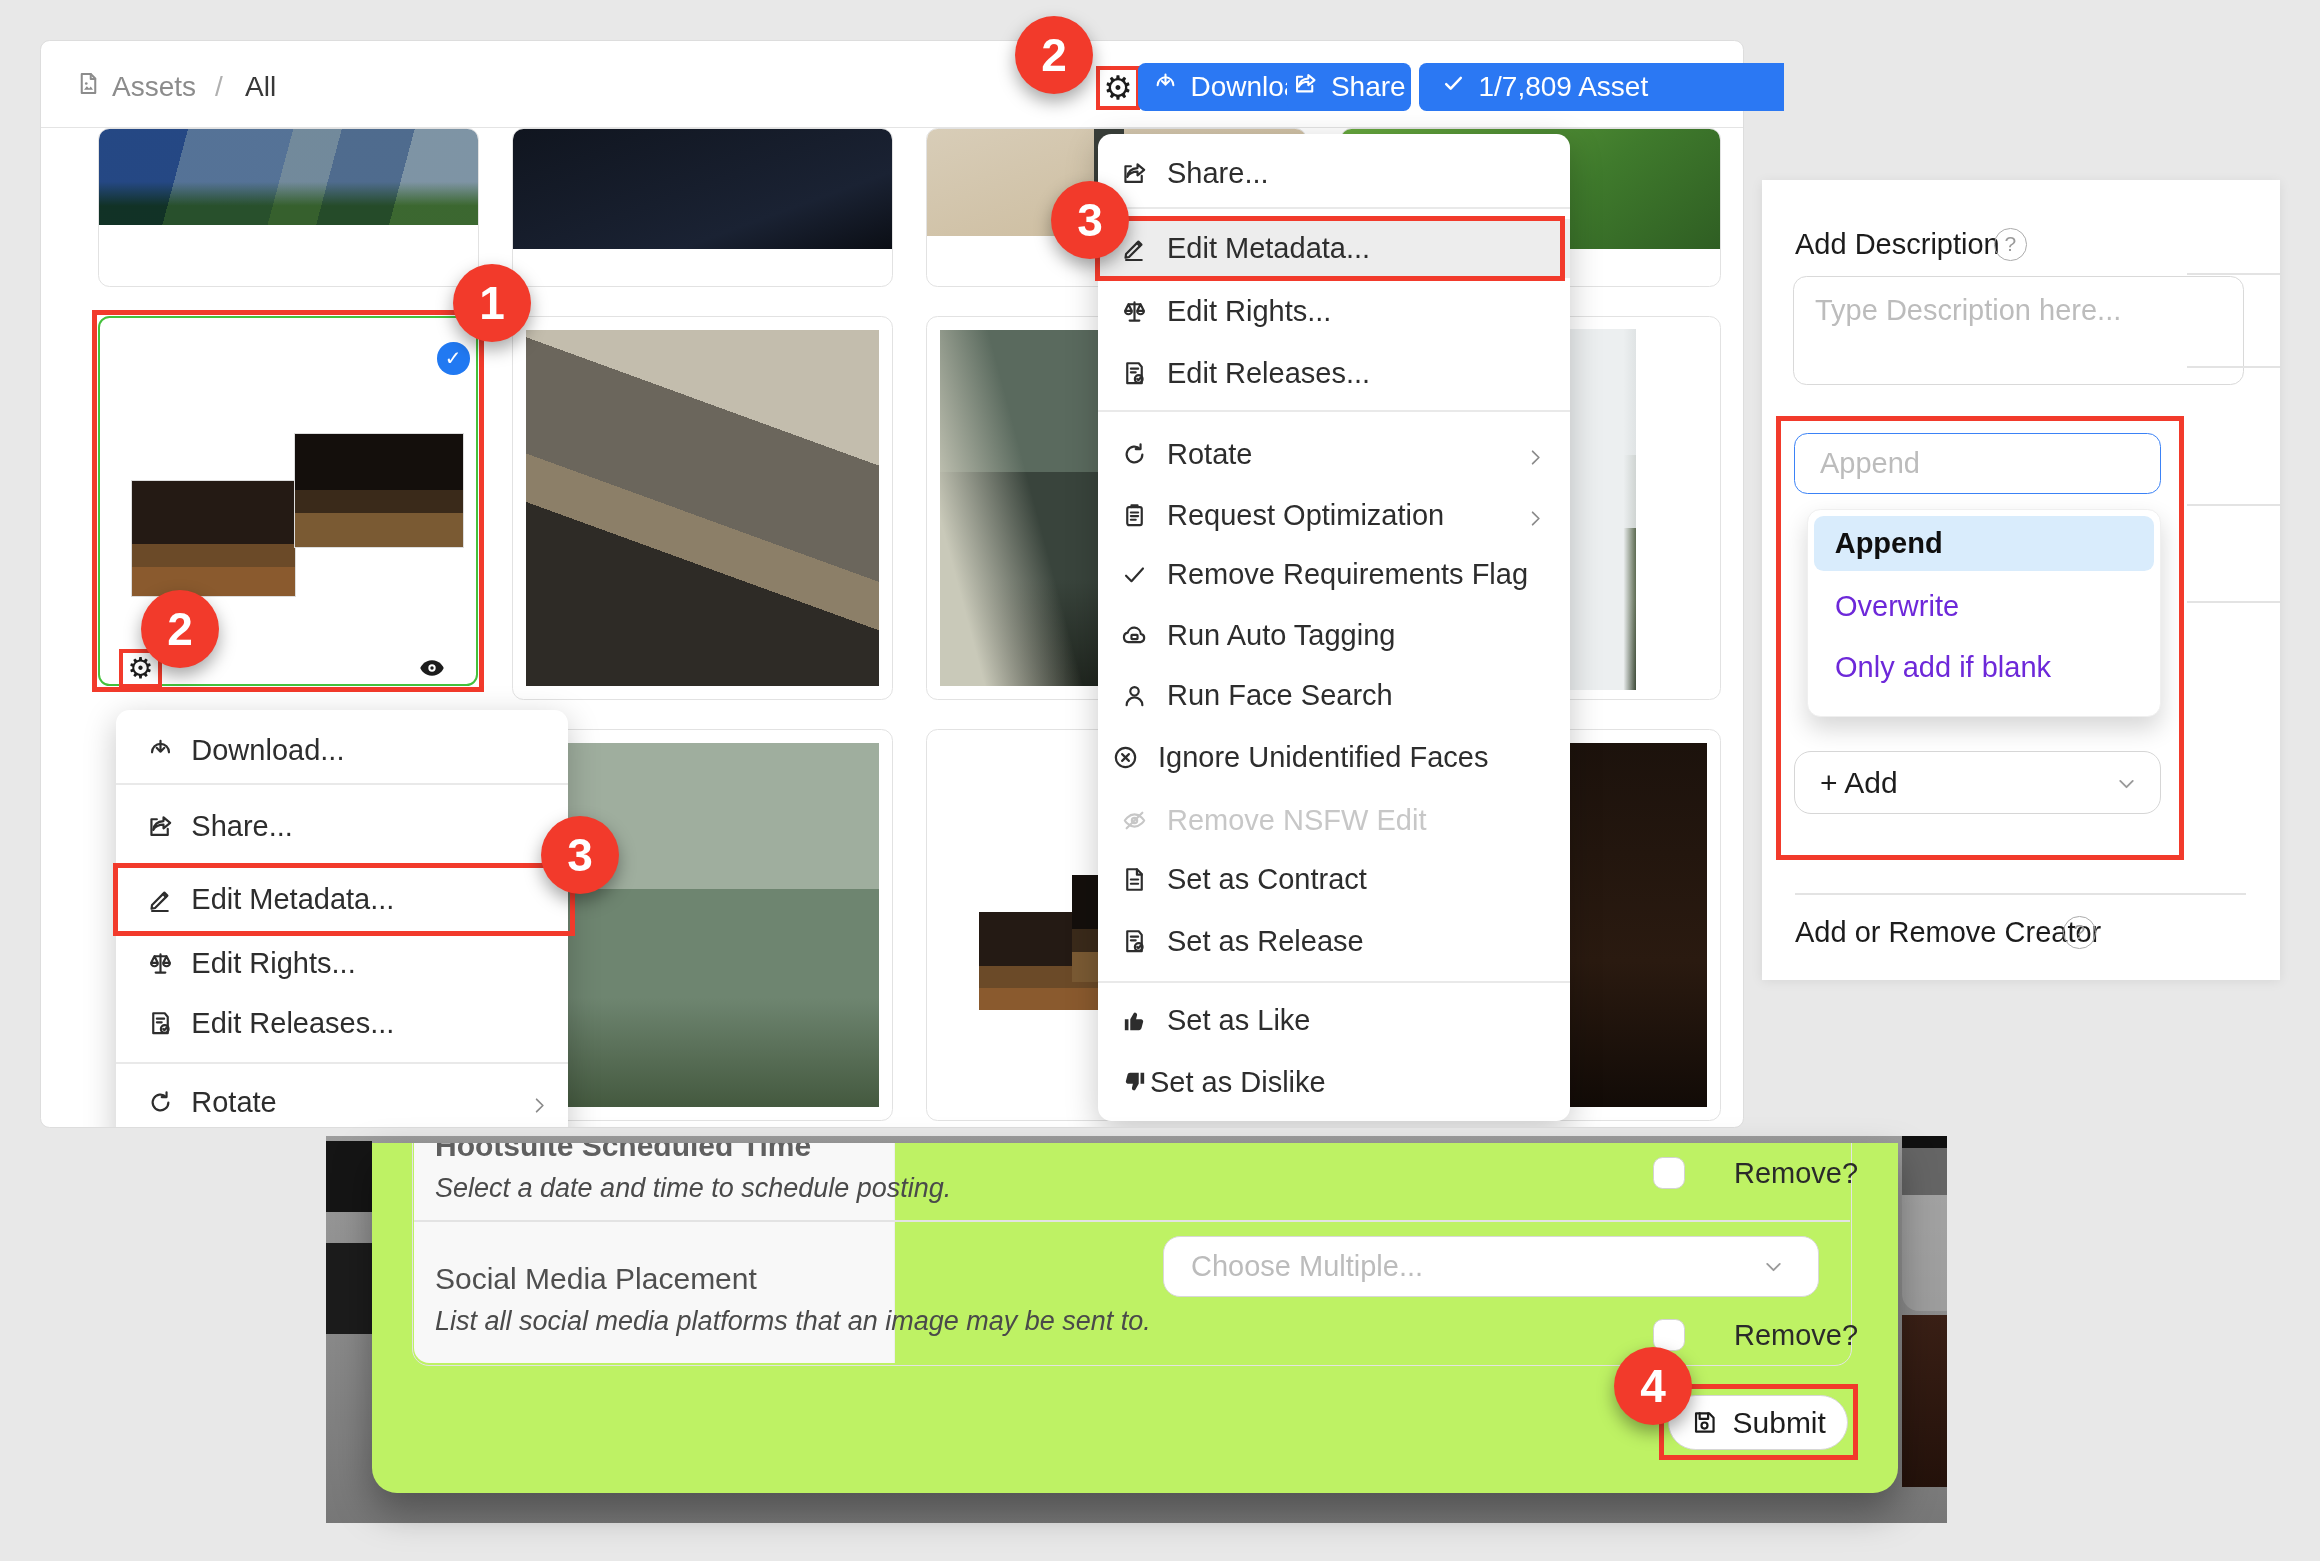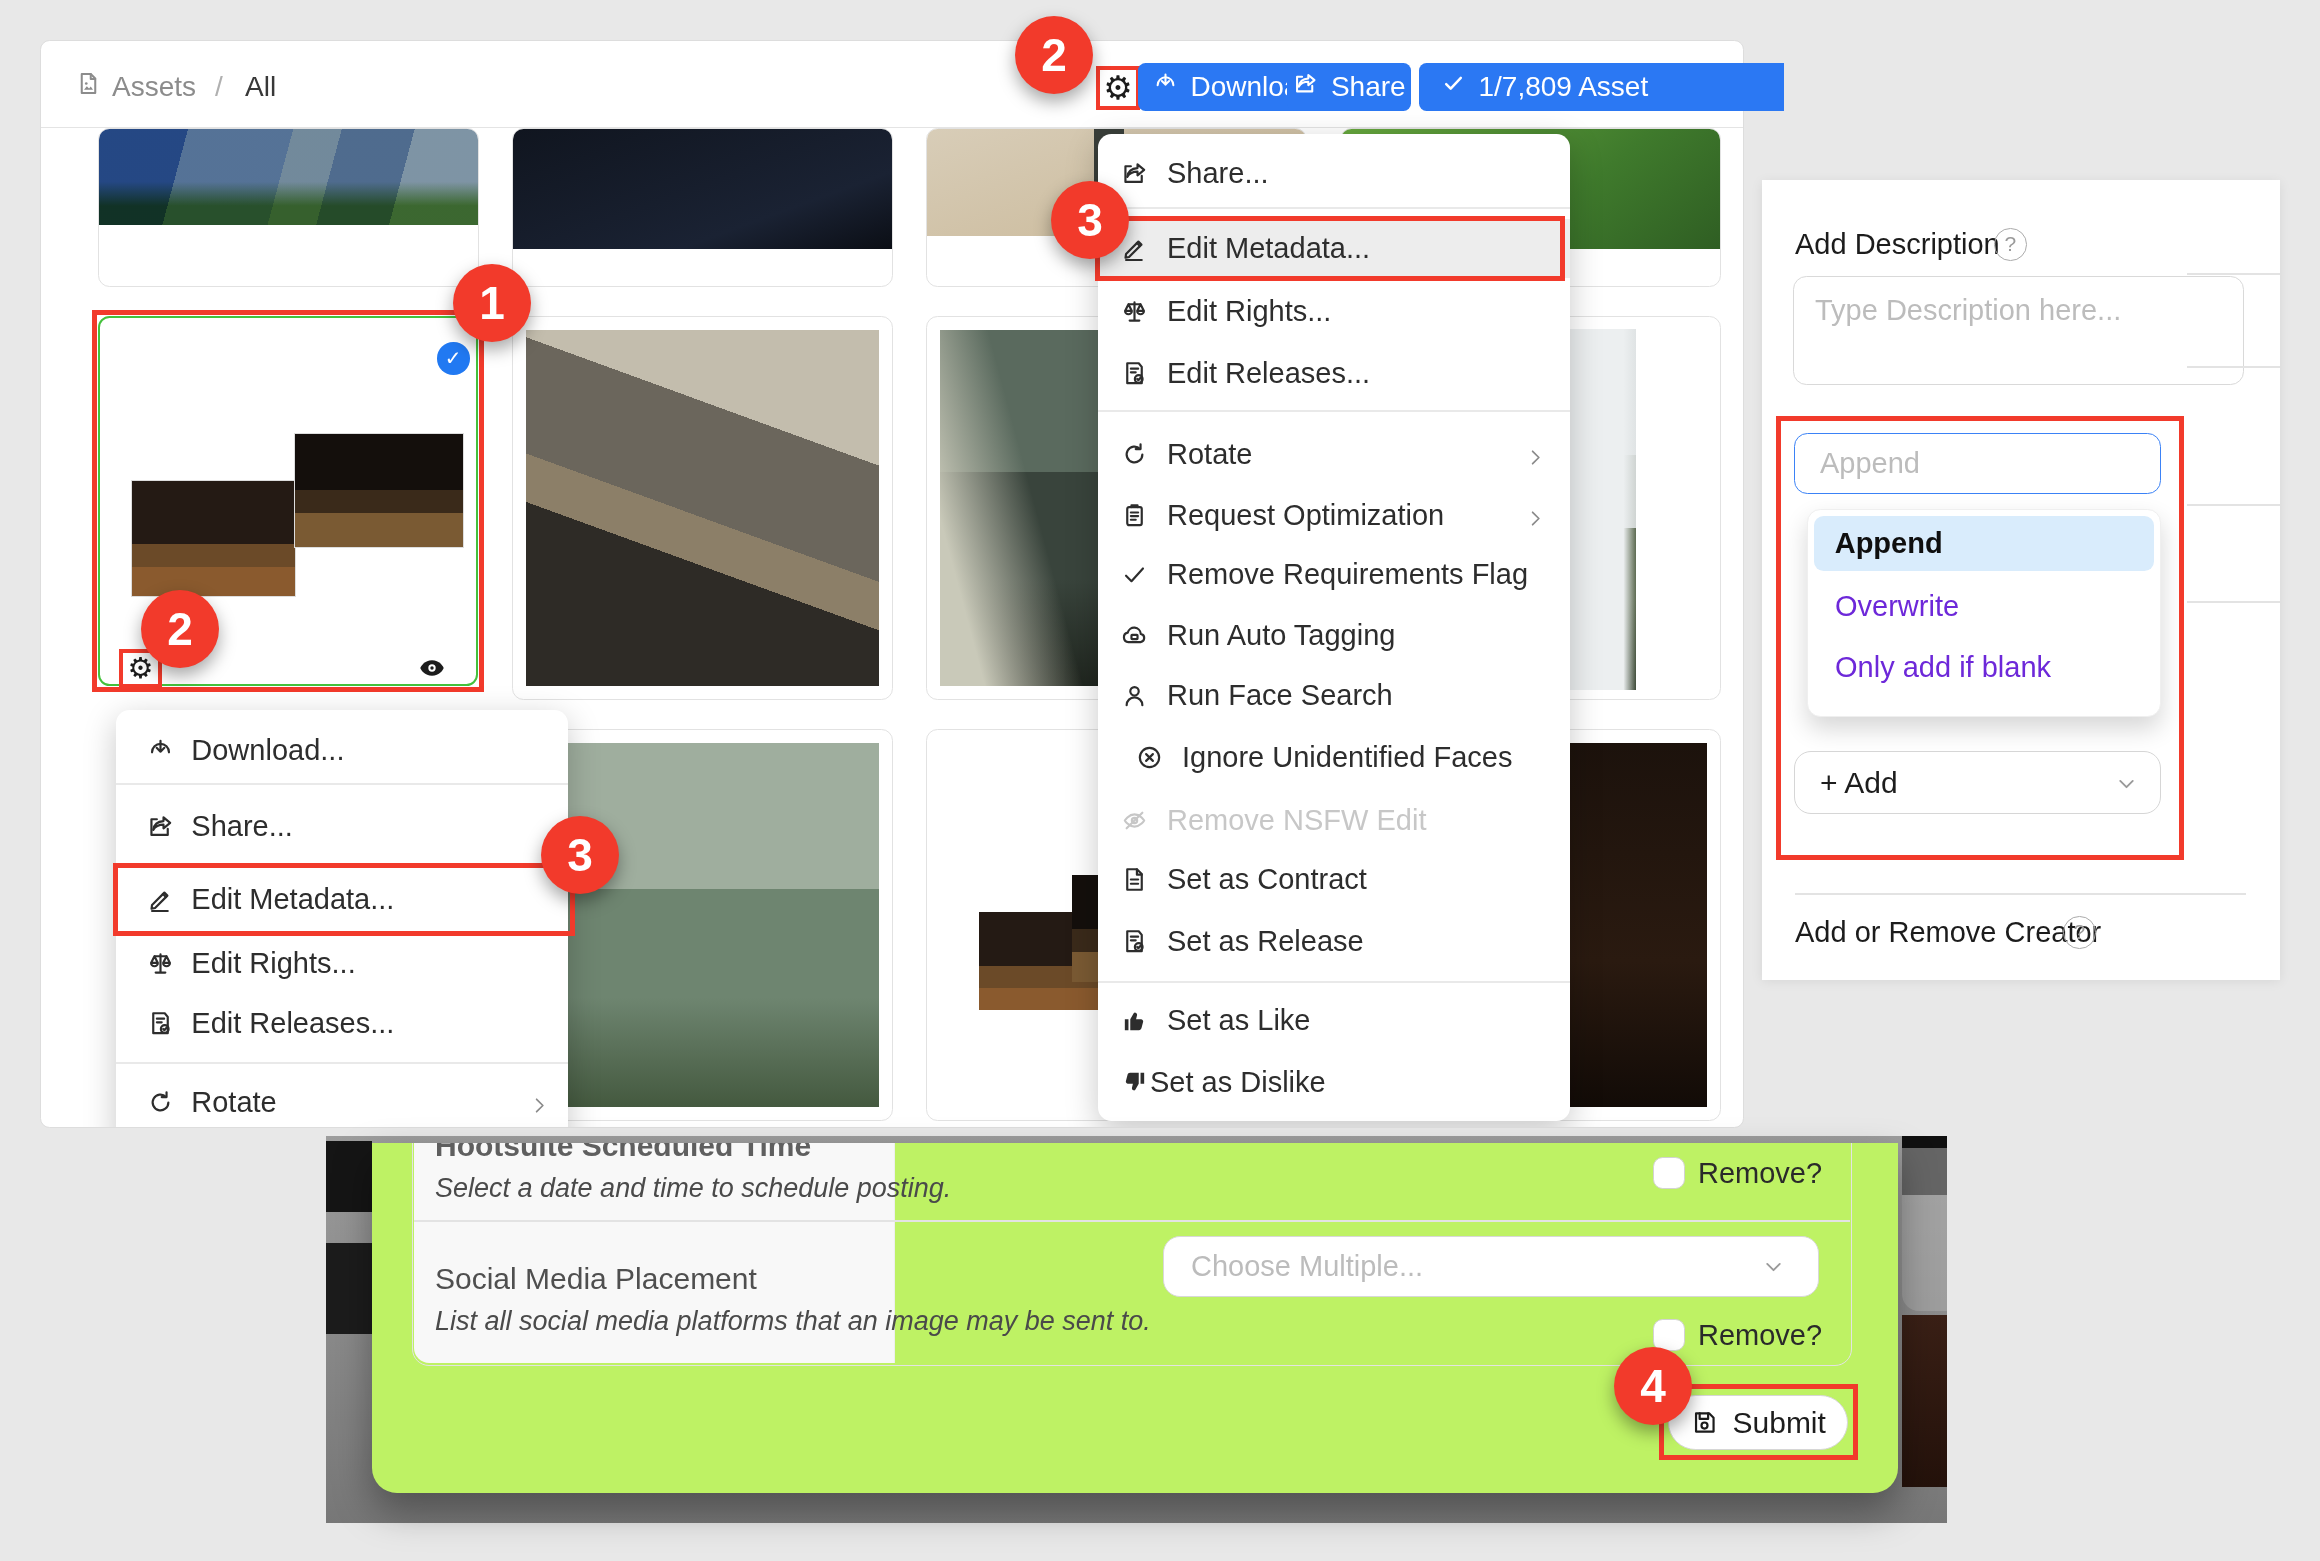--- a/index.html
+++ b/index.html
@@ -65,21 +65,21 @@
   .thin-line{position:absolute;background:#e3e3e3;height:1.9px;}
   
   .backdrop{position:absolute;left:326px;top:1136px;width:1621px;height:387px;
             background:linear-gradient(180deg,#9d9d9d,#777);}
   .modal{position:absolute;left:372px;top:1143px;width:1526px;height:350px;background:#bef264;
          border-radius:0 0 25px 25px;box-shadow:0 17px 38px rgba(0,0,0,.35);overflow:hidden;}
   .frm-label{font-size:30px;color:#4f4f4f;font-weight:500;white-space:nowrap;}
   .frm-italic{font-size:27px;color:#4a4a4a;font-style:italic;white-space:nowrap;}
   .cbx{position:absolute;width:32px;height:32px;border:1.9px solid #d2d2d2;border-radius:9.6px;
        box-sizing:border-box;background:#fff;}
-  .cbx-lbl{position:absolute;font-size:29px;color:#2a2a2a;line-height:32px;}
+  .cbx-lbl{position:absolute;font-size:29px;color:#2a2a2a;line-height:32px;margin-left:36px;}
   .sel-input{position:absolute;box-sizing:border-box;border:1.9px solid #d8d8d8;border-radius:17px;
              background:#fff;display:flex;align-items:center;}
 </style>
 </head>
 <body>
 
 <div class="stage">
 
   <section class="panel">
 
@@ -328,21 +328,21 @@
           </div>
           <div class="menu-row" style="top: 534px; padding-left: 21px;">
             <span class="mi">
               <svg viewBox="0 0 24 24" fill="none" stroke="currentColor" stroke-width="1.8" stroke-linecap="round" stroke-linejoin="round">
                 <circle cx="12" cy="8.5" r="3.5"></circle>
                 <path d="M5.5 20a6.5 6.5 0 0 1 13 0"></path>
               </svg>
             </span>
             <span class="ml" style="margin-left: 17px;">Run Face Search</span>
           </div>
-          <div class="menu-row" style="top: 596px; padding-left: 36px;">
+          <div class="menu-row" style="top: 596px; padding-left: 12px;">
             <span class="mi">
               <svg viewBox="0 0 24 24" fill="none" stroke="currentColor" stroke-width="1.8" stroke-linecap="round" stroke-linejoin="round">
                 <circle cx="12" cy="12" r="8"></circle>
                 <path d="m9.2 9.2 5.6 5.6m0-5.6-5.6 5.6"></path>
               </svg>
             </span>
             <span class="ml" style="margin-left: 17px;">Ignore Unidentified Faces</span>
           </div>
           <div class="menu-row disabled" style="top: 659px; padding-left: 21px;">
             <span class="mi">

